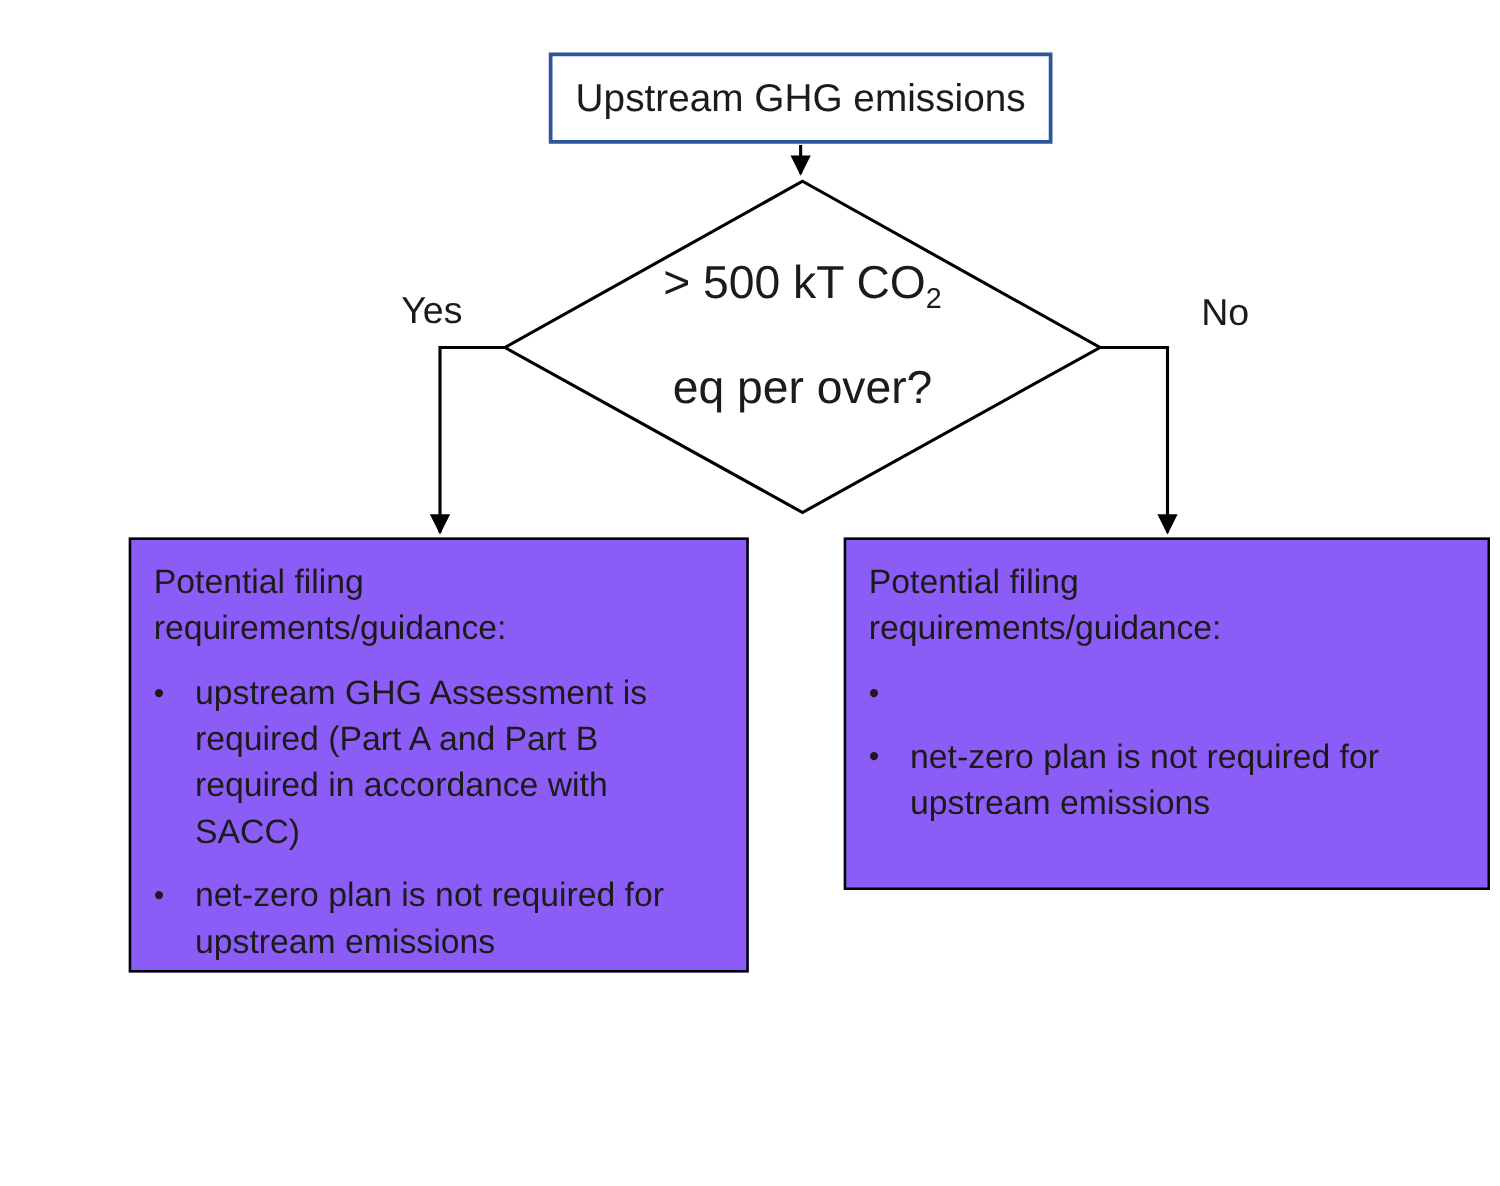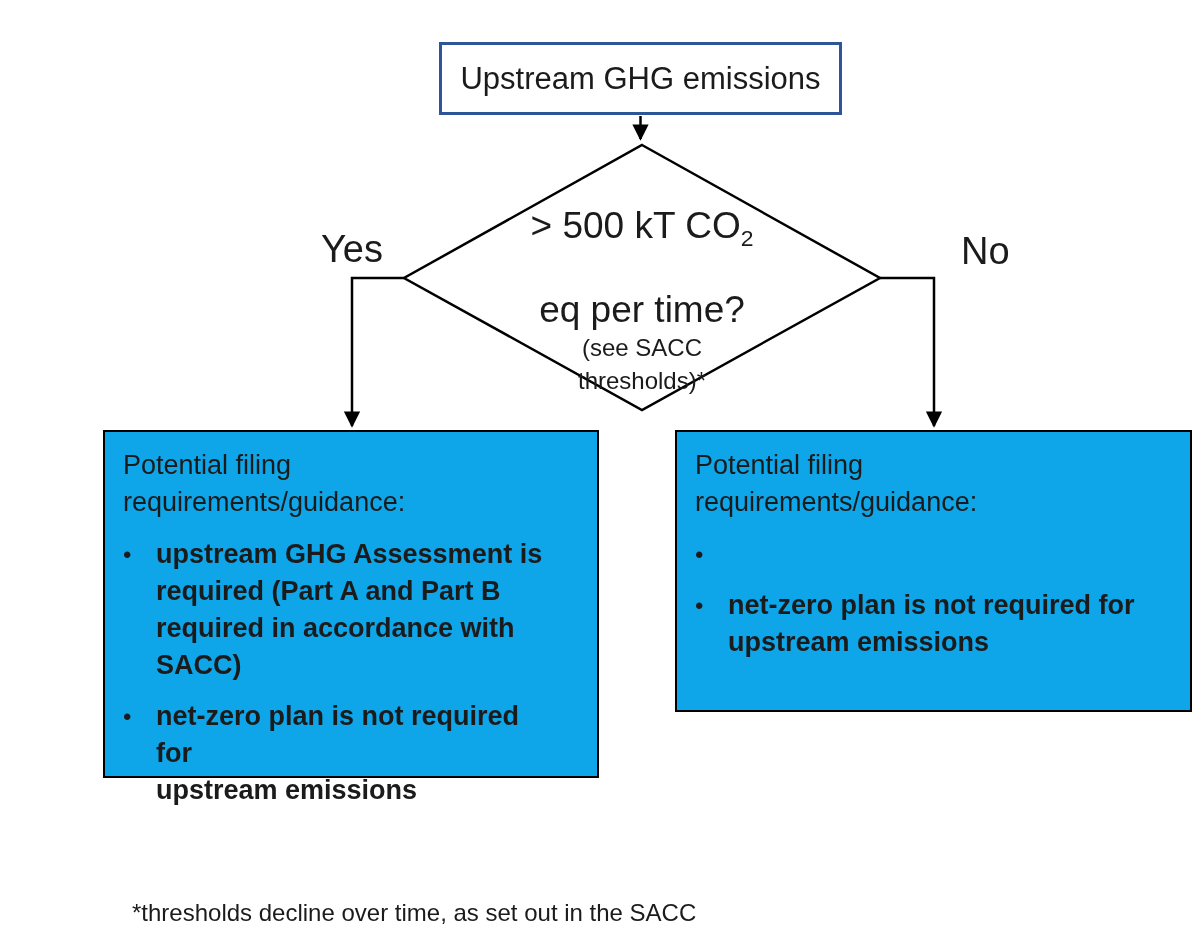--- a/index.html
+++ b/index.html
@@ -49,30 +49,30 @@
     font-size: 0.62em;
     line-height: 0;
   }
   .decision-note {
     font-size: 24px;
     line-height: 33px;
     white-space: pre-line;
   }
   .branch-label {
     position: absolute;
-    font-size: 38px;
+    font-size: 30px;
     line-height: 30px;
   }
   .branch-label.yes { left: 284px; top: 234px; }
   .branch-label.no  { left: 924px; top: 236px; }
   .outcome-box {
     position: absolute;
     border: 2.5px solid #000000;
     box-sizing: border-box;
-    background: #0ea5e9;
+    background: #8b5cf6;
     padding: 15px 38px 0 18px;
     font-size: 27px;
     line-height: 37px;
   }
   .outcome-box.left  { left: 66px;  top: 430px; width: 496px; height: 348px; }
   .outcome-box.right { left: 638px; top: 430px; width: 517px; height: 282px; }
   .outcome-heading {
     white-space: pre-line;
     margin-bottom: 15px;
   }
@@ -84,21 +84,20 @@
   .bullet-item {
     display: flex;
     margin-bottom: 14px;
   }
   .bullet-glyph {
     flex: 0 0 33px;
     font-size: 24px;
   }
   .bullet-text {
     white-space: pre-line;
-    font-weight: bold;
   }
   .footnote {
     position: absolute;
     left: 95px; top: 896px;
     font-size: 24px;
     line-height: 33px;
   }
 </style>
 </head>
 <body>
@@ -120,24 +119,22 @@
 
     <path d="M843 278 L897 278 L897 426" fill="none" stroke="#000000" stroke-width="2.5" marker-end="url(#arrowhead)"></path>
   </svg>
 
   <div class="start-node">
     <span>Upstream GHG emissions</span>
   </div>
 
   <div class="decision-text">
     <div class="decision-main"><span>&gt; 500 kT CO</span><sub>2</sub><br>
-      <span>eq per time?</span>
+      <span>eq per over?</span>
     </div>
-    <div class="decision-note">(see SACC
-thresholds)*</div>
   </div>
 
   <div class="branch-label yes">Yes</div>
   <div class="branch-label no">No</div>
 
   <div class="outcome-box left">
     <div class="outcome-heading">Potential filing
 requirements/guidance:</div>
     <ul class="bullet-list">
       <li class="bullet-item">
@@ -163,15 +160,14 @@
         <span class="bullet-glyph">•</span>
       </li>
       <li class="bullet-item">
         <span class="bullet-glyph">•</span>
         <span class="bullet-text">net-zero plan is not required for
 upstream emissions</span>
       </li>
     </ul>
   </div>
 
-  <div class="footnote">*thresholds decline over time, as set out in the SACC</div>
 
 </div>
 
 </body></html>

